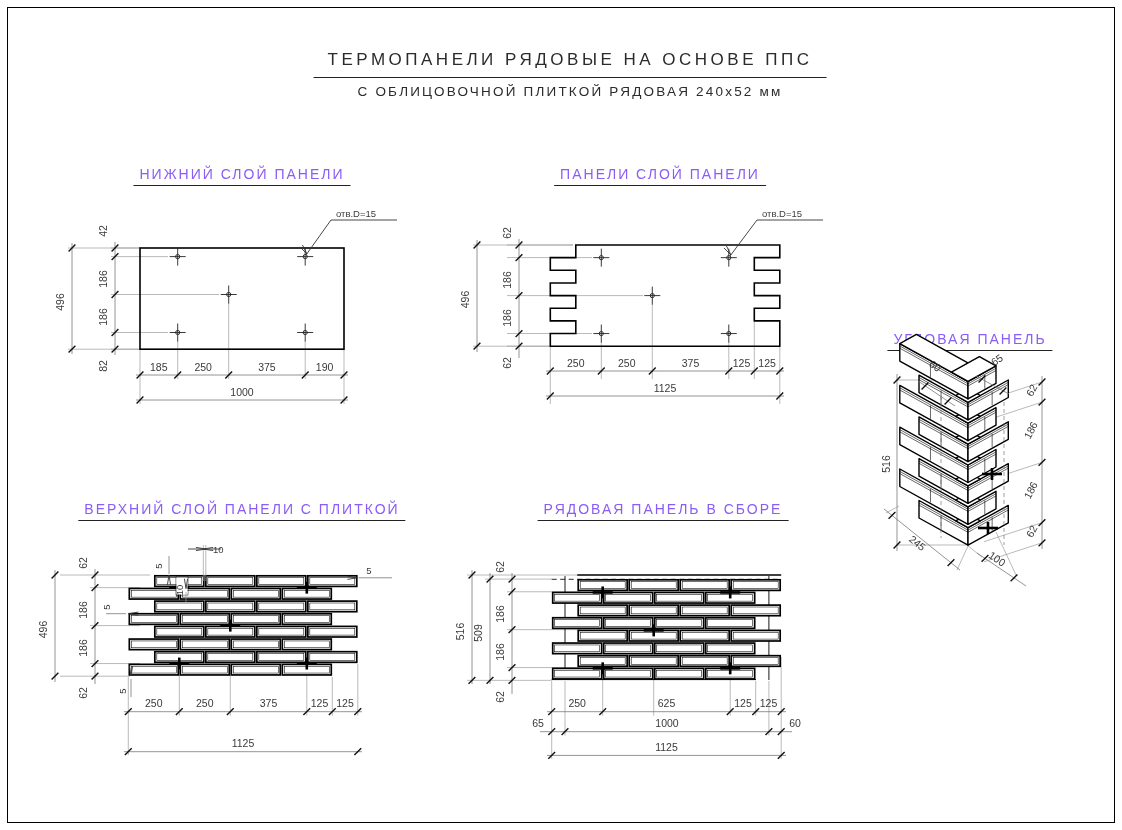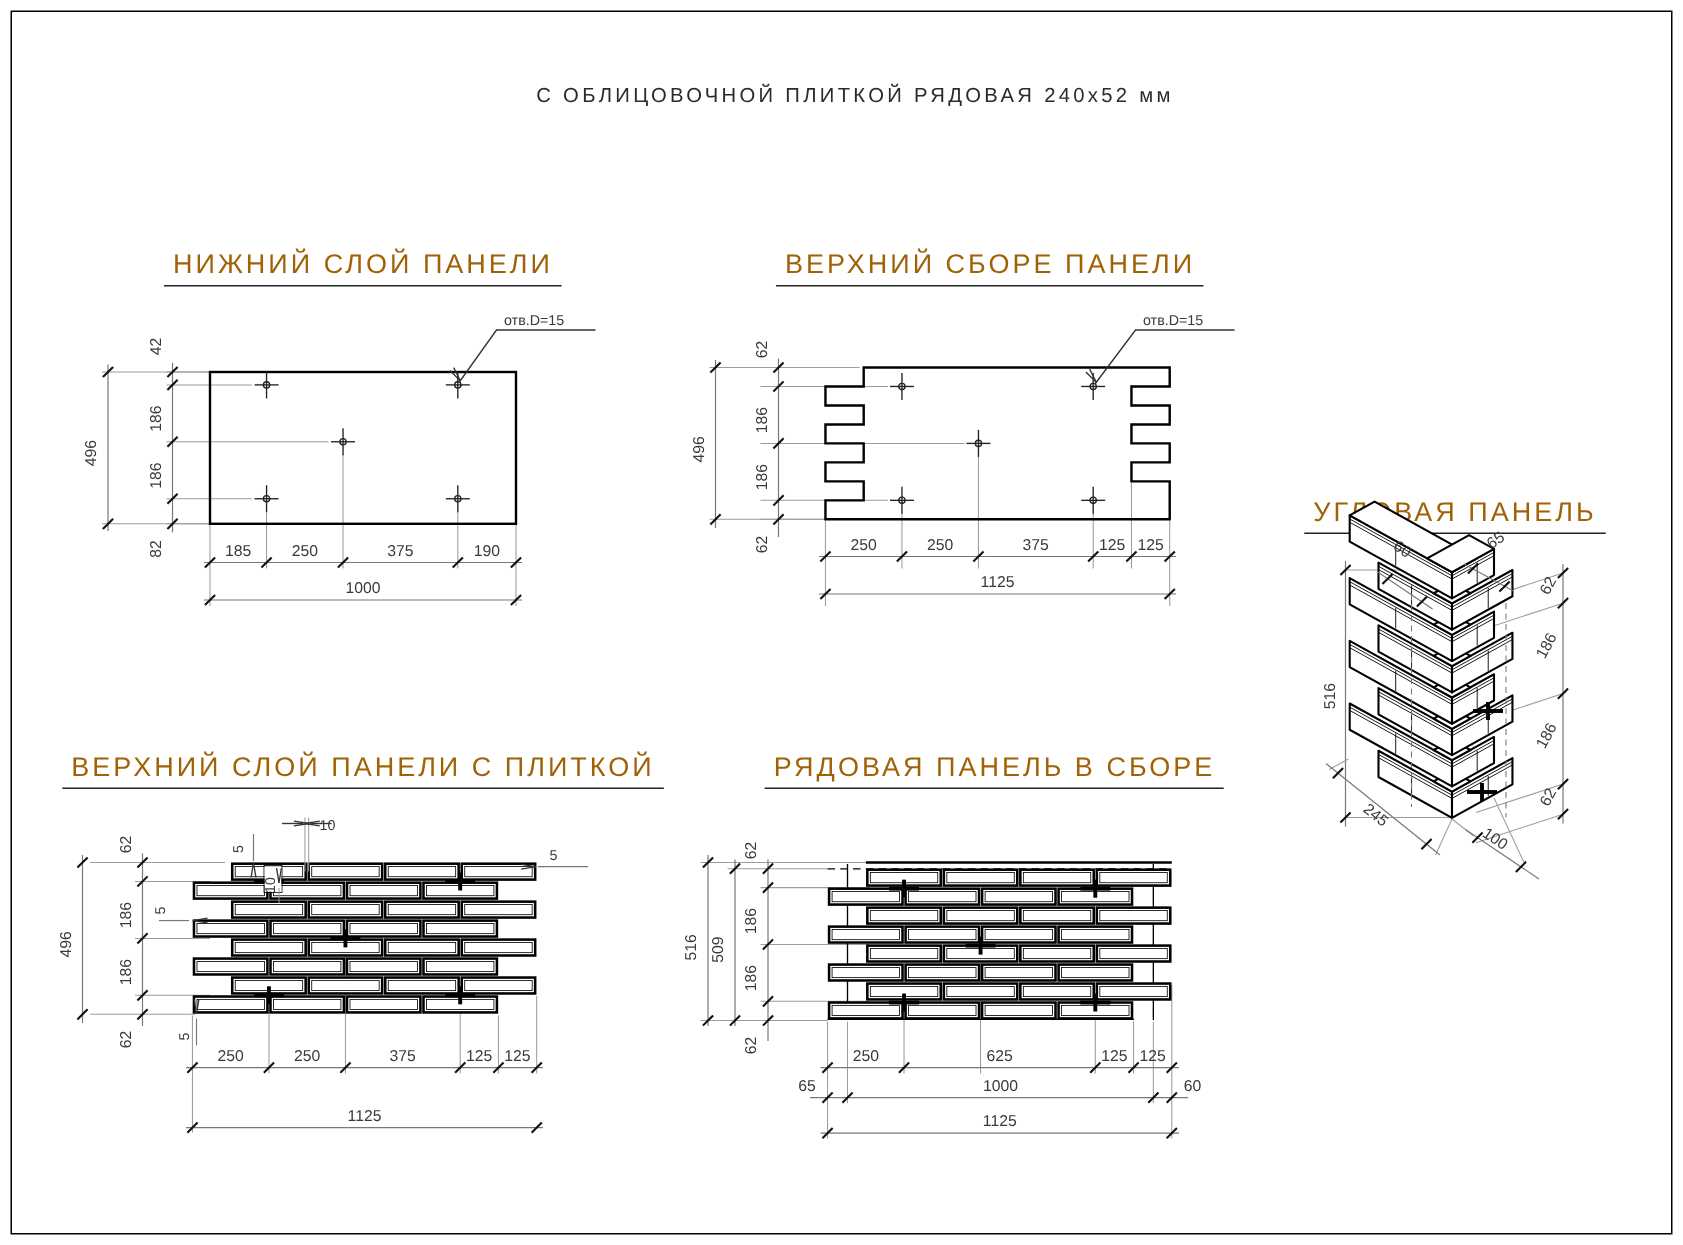--- a/index.html
+++ b/index.html
@@ -6,21 +6,21 @@
   .page{position:relative;width:1122px;height:830px;background:#ffffff;overflow:hidden;
         font-family:"Liberation Sans",sans-serif;}
   .sheet-border{position:absolute;left:7px;top:7px;width:1106px;height:814px;
         border:1.4px solid #000;pointer-events:none;}
   .main-title{position:absolute;left:570px;top:50px;transform:translateX(-50%);
         text-align:center;color:#2b2b2b;white-space:nowrap;}
   .main-title .t1{font-size:17px;letter-spacing:3.5px;padding:0 14px 7px 14px;
         border-bottom:1.3px solid #222;}
   .main-title .t2{font-size:13.5px;letter-spacing:2.2px;padding-top:6px;}
   .dwg-title{position:absolute;transform:translateX(-50%);white-space:nowrap;
-        font-size:18px;letter-spacing:2px;color:#a16207;
+        font-size:14px;letter-spacing:2px;color:#8b5cf6;
         border-bottom:1.2px solid #222;padding:0 6px 3px 6px;}
   svg{position:absolute;left:0;top:0;}
   svg text{font-family:"Liberation Sans",sans-serif;font-size:10.5px;fill:#3a3a3a;}
   svg text.sm{font-size:9.5px;}
   .ol{fill:none;stroke:#000;stroke-width:1.6;}
   .face{fill:#fff;stroke:#000;stroke-width:1.4;stroke-linejoin:round;}
   .bk{fill:#fff;stroke:#000;stroke-width:1.7;}
   .bi{fill:none;stroke:#000;stroke-width:.55;}
   .thin{stroke:#000;stroke-width:.6;fill:none;}
   .pe{stroke:#000;stroke-width:.9;fill:none;}
@@ -33,25 +33,26 @@
   .dsh{stroke:#000;stroke-width:.85;fill:none;stroke-dasharray:5 3.5;}
   .dshg{stroke:#777;stroke-width:.7;fill:none;stroke-dasharray:4 3;}
 </style>
 </head>
 <body>
 
 <div class="page">
   <div class="sheet-border"></div>
 
   <div class="main-title">
+    <div class="t1">ТЕРМОПАНЕЛИ  РЯДОВЫЕ  НА  ОСНОВЕ  ППС</div>
     <div class="t2">С  ОБЛИЦОВОЧНОЙ  ПЛИТКОЙ  РЯДОВАЯ  240х52  мм</div>
   </div>
 
   <div class="dwg-title" style="left:242px;top:166px">НИЖНИЙ  СЛОЙ  ПАНЕЛИ</div>
-  <div class="dwg-title" style="left:660px;top:166px">ВЕРХНИЙ  СБОРЕ  ПАНЕЛИ</div>
+  <div class="dwg-title" style="left:660px;top:166px">ПАНЕЛИ  СЛОЙ  ПАНЕЛИ</div>
   <div class="dwg-title" style="left:663px;top:501px">РЯДОВАЯ  ПАНЕЛЬ  В  СБОРЕ</div>
   <div class="dwg-title" style="left:242px;top:501px">ВЕРХНИЙ  СЛОЙ  ПАНЕЛИ  С  ПЛИТКОЙ</div>
   <div class="dwg-title" style="left:970px;top:331px">УГЛОВАЯ  ПАНЕЛЬ</div>
 
   <svg id="cad" width="1122" height="830">
       <g>
         <line x1="140" y1="248" x2="111" y2="248" class="ext"></line>
         <line x1="168" y1="256.6" x2="111" y2="256.6" class="ext"></line>
         <line x1="219" y1="294.5" x2="111" y2="294.5" class="ext"></line>
         <line x1="168" y1="332.5" x2="111" y2="332.5" class="ext"></line>

